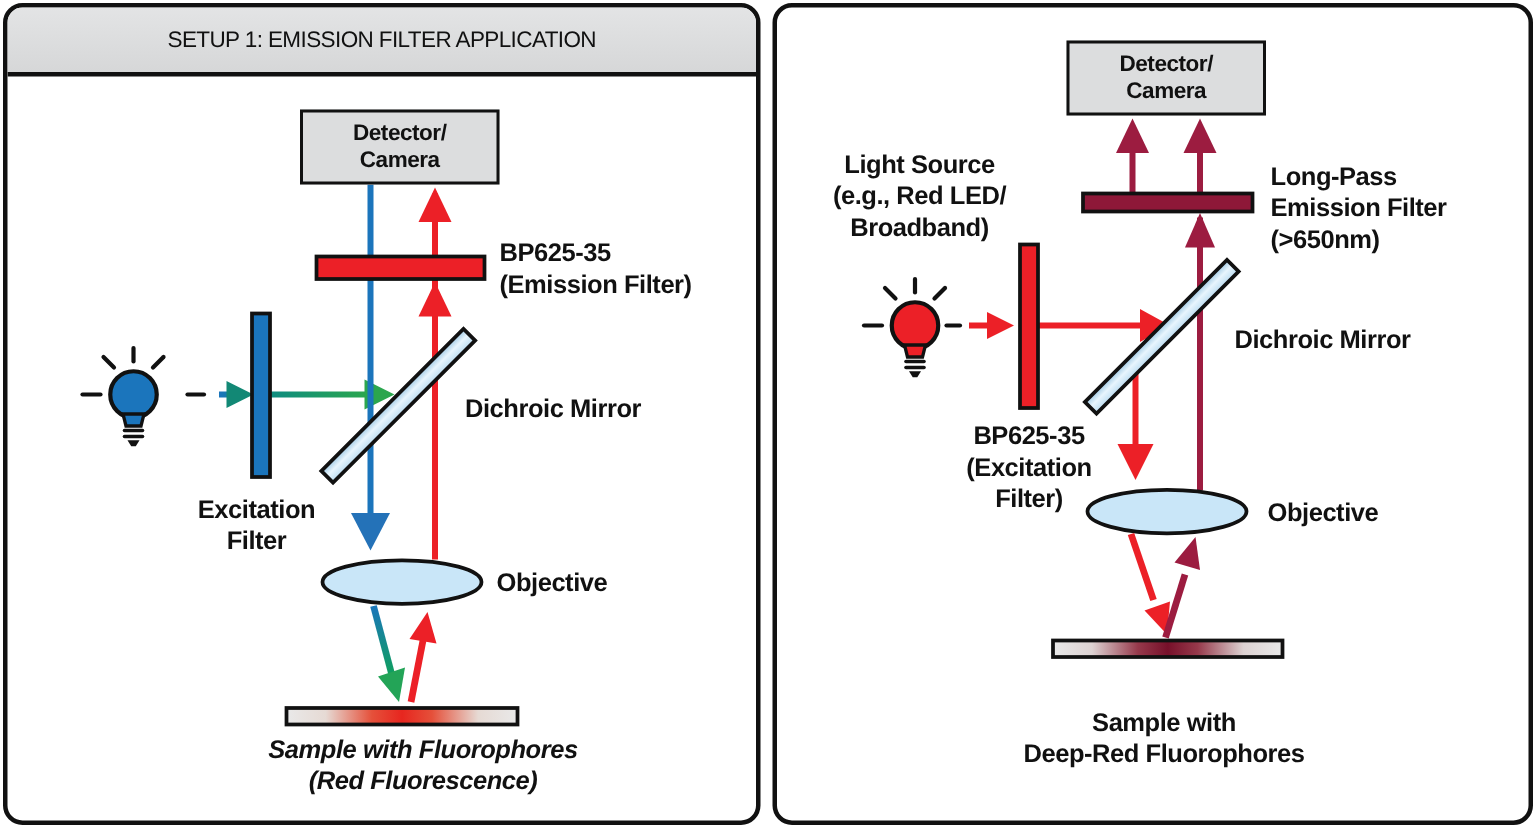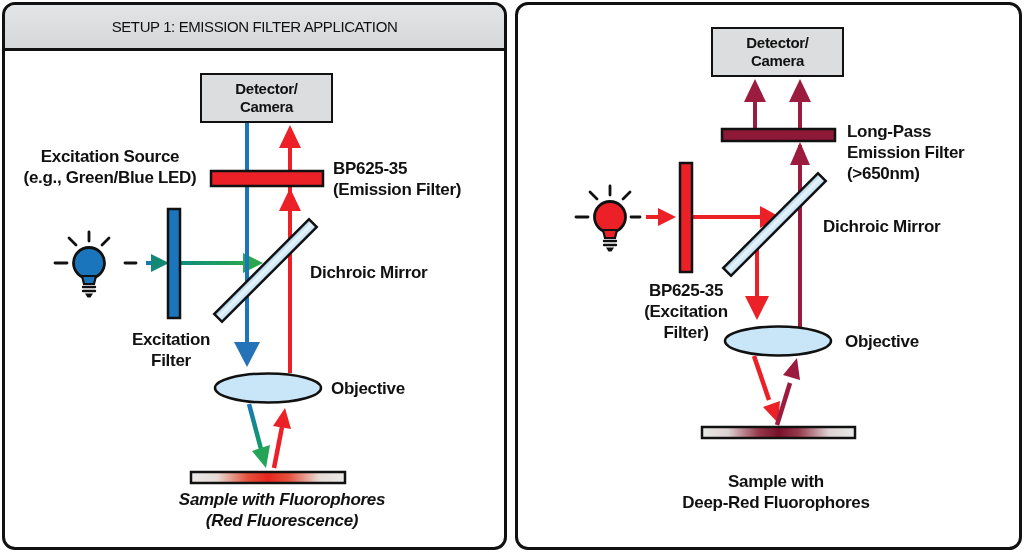--- a/index.html
+++ b/index.html
@@ -125,22 +125,20 @@
           <path d="M77,225 L91,225 L89,233 L79,233 Z" fill="var(--blue,#1B75BC)" stroke="#111" stroke-width="2.2"></path>
           <line x1="78" y1="236" x2="90" y2="236" stroke="#111" stroke-width="2.4"></line>
           <line x1="78" y1="240" x2="90" y2="240" stroke="#111" stroke-width="2.4"></line>
           <path d="M80,242.5 L88,242.5 L85.5,246.5 L82.5,246.5 Z" fill="#111"></path>
         </g>
       </svg>
 
       <div class="box" style="left:195px;top:22px;width:133px;height:50px;">Detector/
 Camera</div>
 
-      <div class="lbl center" style="left:5px;top:95px;width:200px;">Excitation Source
-(e.g., Green/Blue LED)</div>
       <div class="lbl left" style="left:328px;top:107px;width:168px;">BP625-35
 (Emission Filter)</div>
       <div class="lbl center" style="left:106px;top:278px;width:120px;">Excitation
 Filter</div>
       <div class="lbl left" style="left:305px;top:211px;width:150px;">Dichroic Mirror</div>
       <div class="lbl left" style="left:326px;top:327px;width:110px;">Objective</div>
       <div class="lbl center" style="left:117px;top:438px;width:320px;font-style:italic;">Sample with Fluorophores
 (Red Fluorescence)</div>
     </div>
   </section>
@@ -210,21 +208,24 @@
           <path d="M85,225 L99,225 L97,233 L87,233 Z" fill="var(--red,#EC2027)" stroke="#111" stroke-width="2.2"></path>
           <line x1="86" y1="236" x2="98" y2="236" stroke="#111" stroke-width="2.4"></line>
           <line x1="86" y1="240" x2="98" y2="240" stroke="#111" stroke-width="2.4"></line>
           <path d="M88,242.5 L96,242.5 L93.5,246.5 L90.5,246.5 Z" fill="#111"></path>
         </g>
       </svg>
 
       <div class="box" style="left:193px;top:22px;width:133px;height:50px;">Detector/
 Camera</div>
 
-      <div class="lbl left" style="left:329px;top:102px;width:165px;margin-top:14px;">Long-Pass
+      <div class="lbl center" style="left:0px;top:94px;width:190px;">Light Source
+(e.g., Red LED/
+Broadband)</div>
+      <div class="lbl left" style="left:329px;top:102px;width:165px;">Long-Pass
 Emission Filter
 (&gt;650nm)</div>
       <div class="lbl center" style="left:98px;top:275px;width:140px;">BP625-35
 (Excitation
 Filter)</div>
       <div class="lbl left" style="left:305px;top:211px;width:150px;">Dichroic Mirror</div>
       <div class="lbl left" style="left:327px;top:326px;width:110px;">Objective</div>
       <div class="lbl center" style="left:98px;top:438px;width:320px;margin-top:28px;">Sample with
 Deep-Red Fluorophores</div>
     </div>

